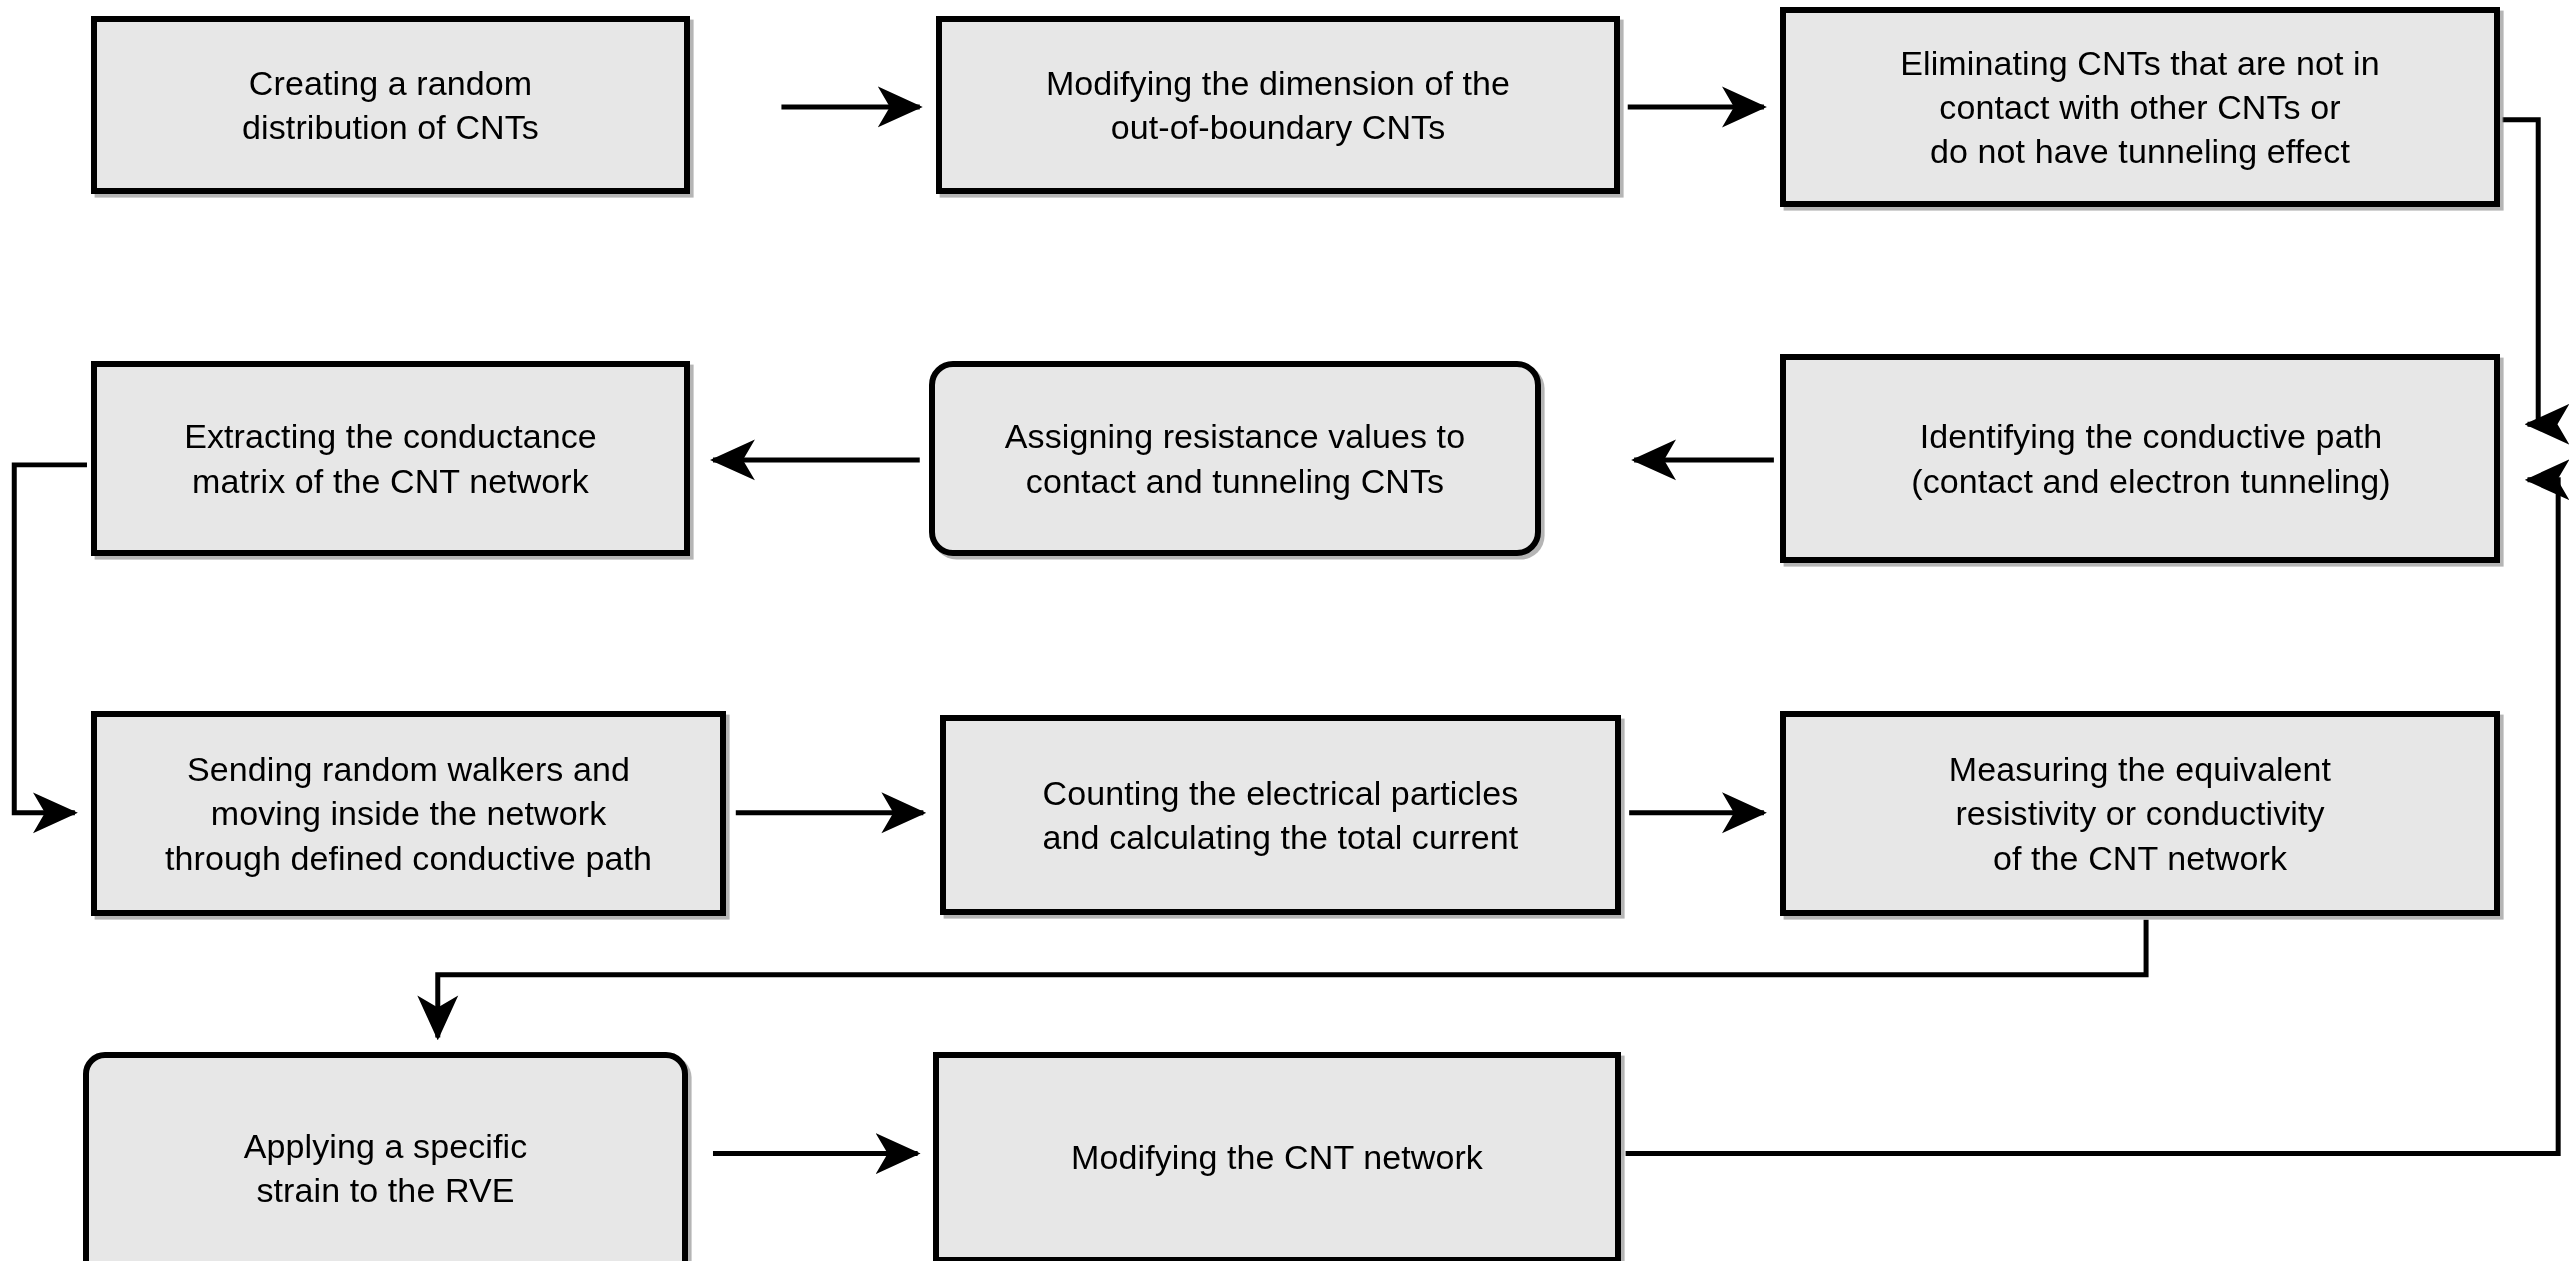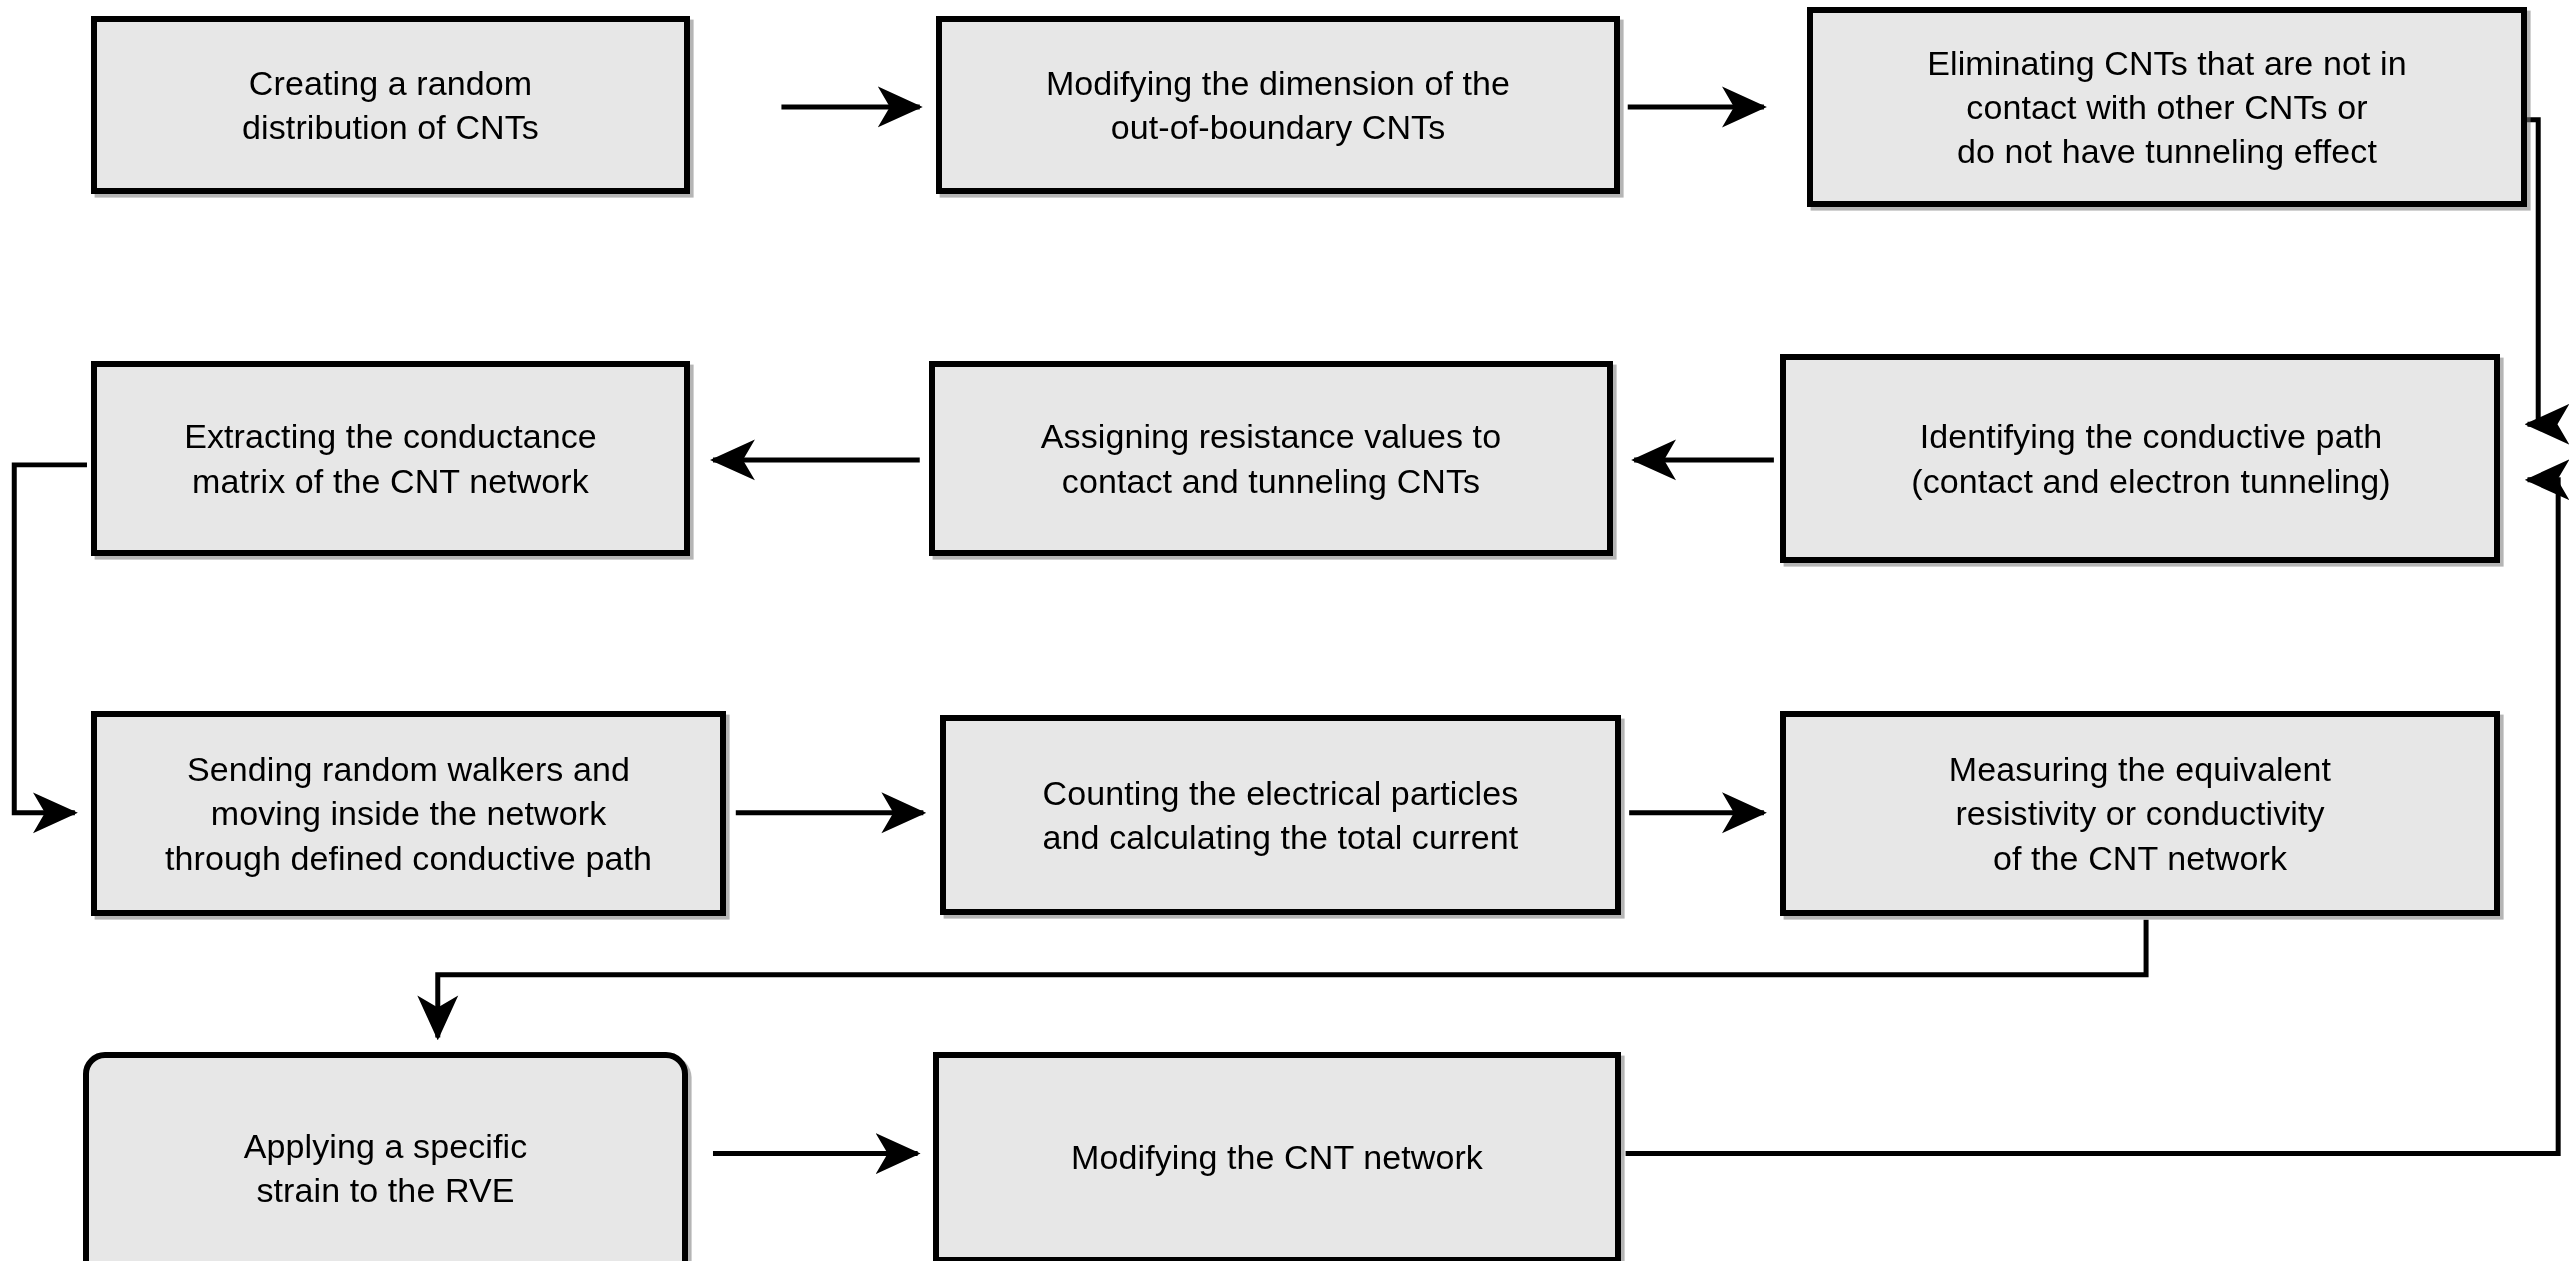--- a/index.html
+++ b/index.html
@@ -94,32 +94,32 @@
   <div class="node" style="left:91px; top:15.7px; width:599px; height:178px;">
     <span class="label">Creating a random
 distribution of CNTs</span>
   </div>
 
   <div class="node" style="left:936px; top:15.7px; width:684px; height:178px;">
     <span class="label">Modifying the dimension of the
 out-of-boundary CNTs</span>
   </div>
 
-  <div class="node" style="left:1780px; top:7.1px; width:720px; height:200px;margin-left:27px;">
+  <div class="node" style="left:1780px; top:7.1px; width:720px; height:200px;">
     <span class="label">Eliminating CNTs that are not in
 contact with other CNTs or
 do not have tunneling effect</span>
   </div>
 
   <div class="node" style="left:91px; top:361px; width:599px; height:195px;">
     <span class="label">Extracting the conductance
 matrix of the CNT network</span>
   </div>
 
-  <div class="node" style="left:929px; top:361px; width:684px; height:195px;">
+  <div class="node" style="left:929px; top:361px; width:612px; height:195px;border-radius:24px;">
     <span class="label">Assigning resistance values to
 contact and tunneling CNTs</span>
   </div>
 
   <div class="node" style="left:1780px; top:354px; width:720px; height:209px;padding-left:22px;">
     <span class="label">Identifying the conductive path
 (contact and electron tunneling)</span>
   </div>
 
   <div class="node" style="left:91px; top:711px; width:635px; height:205px;">

